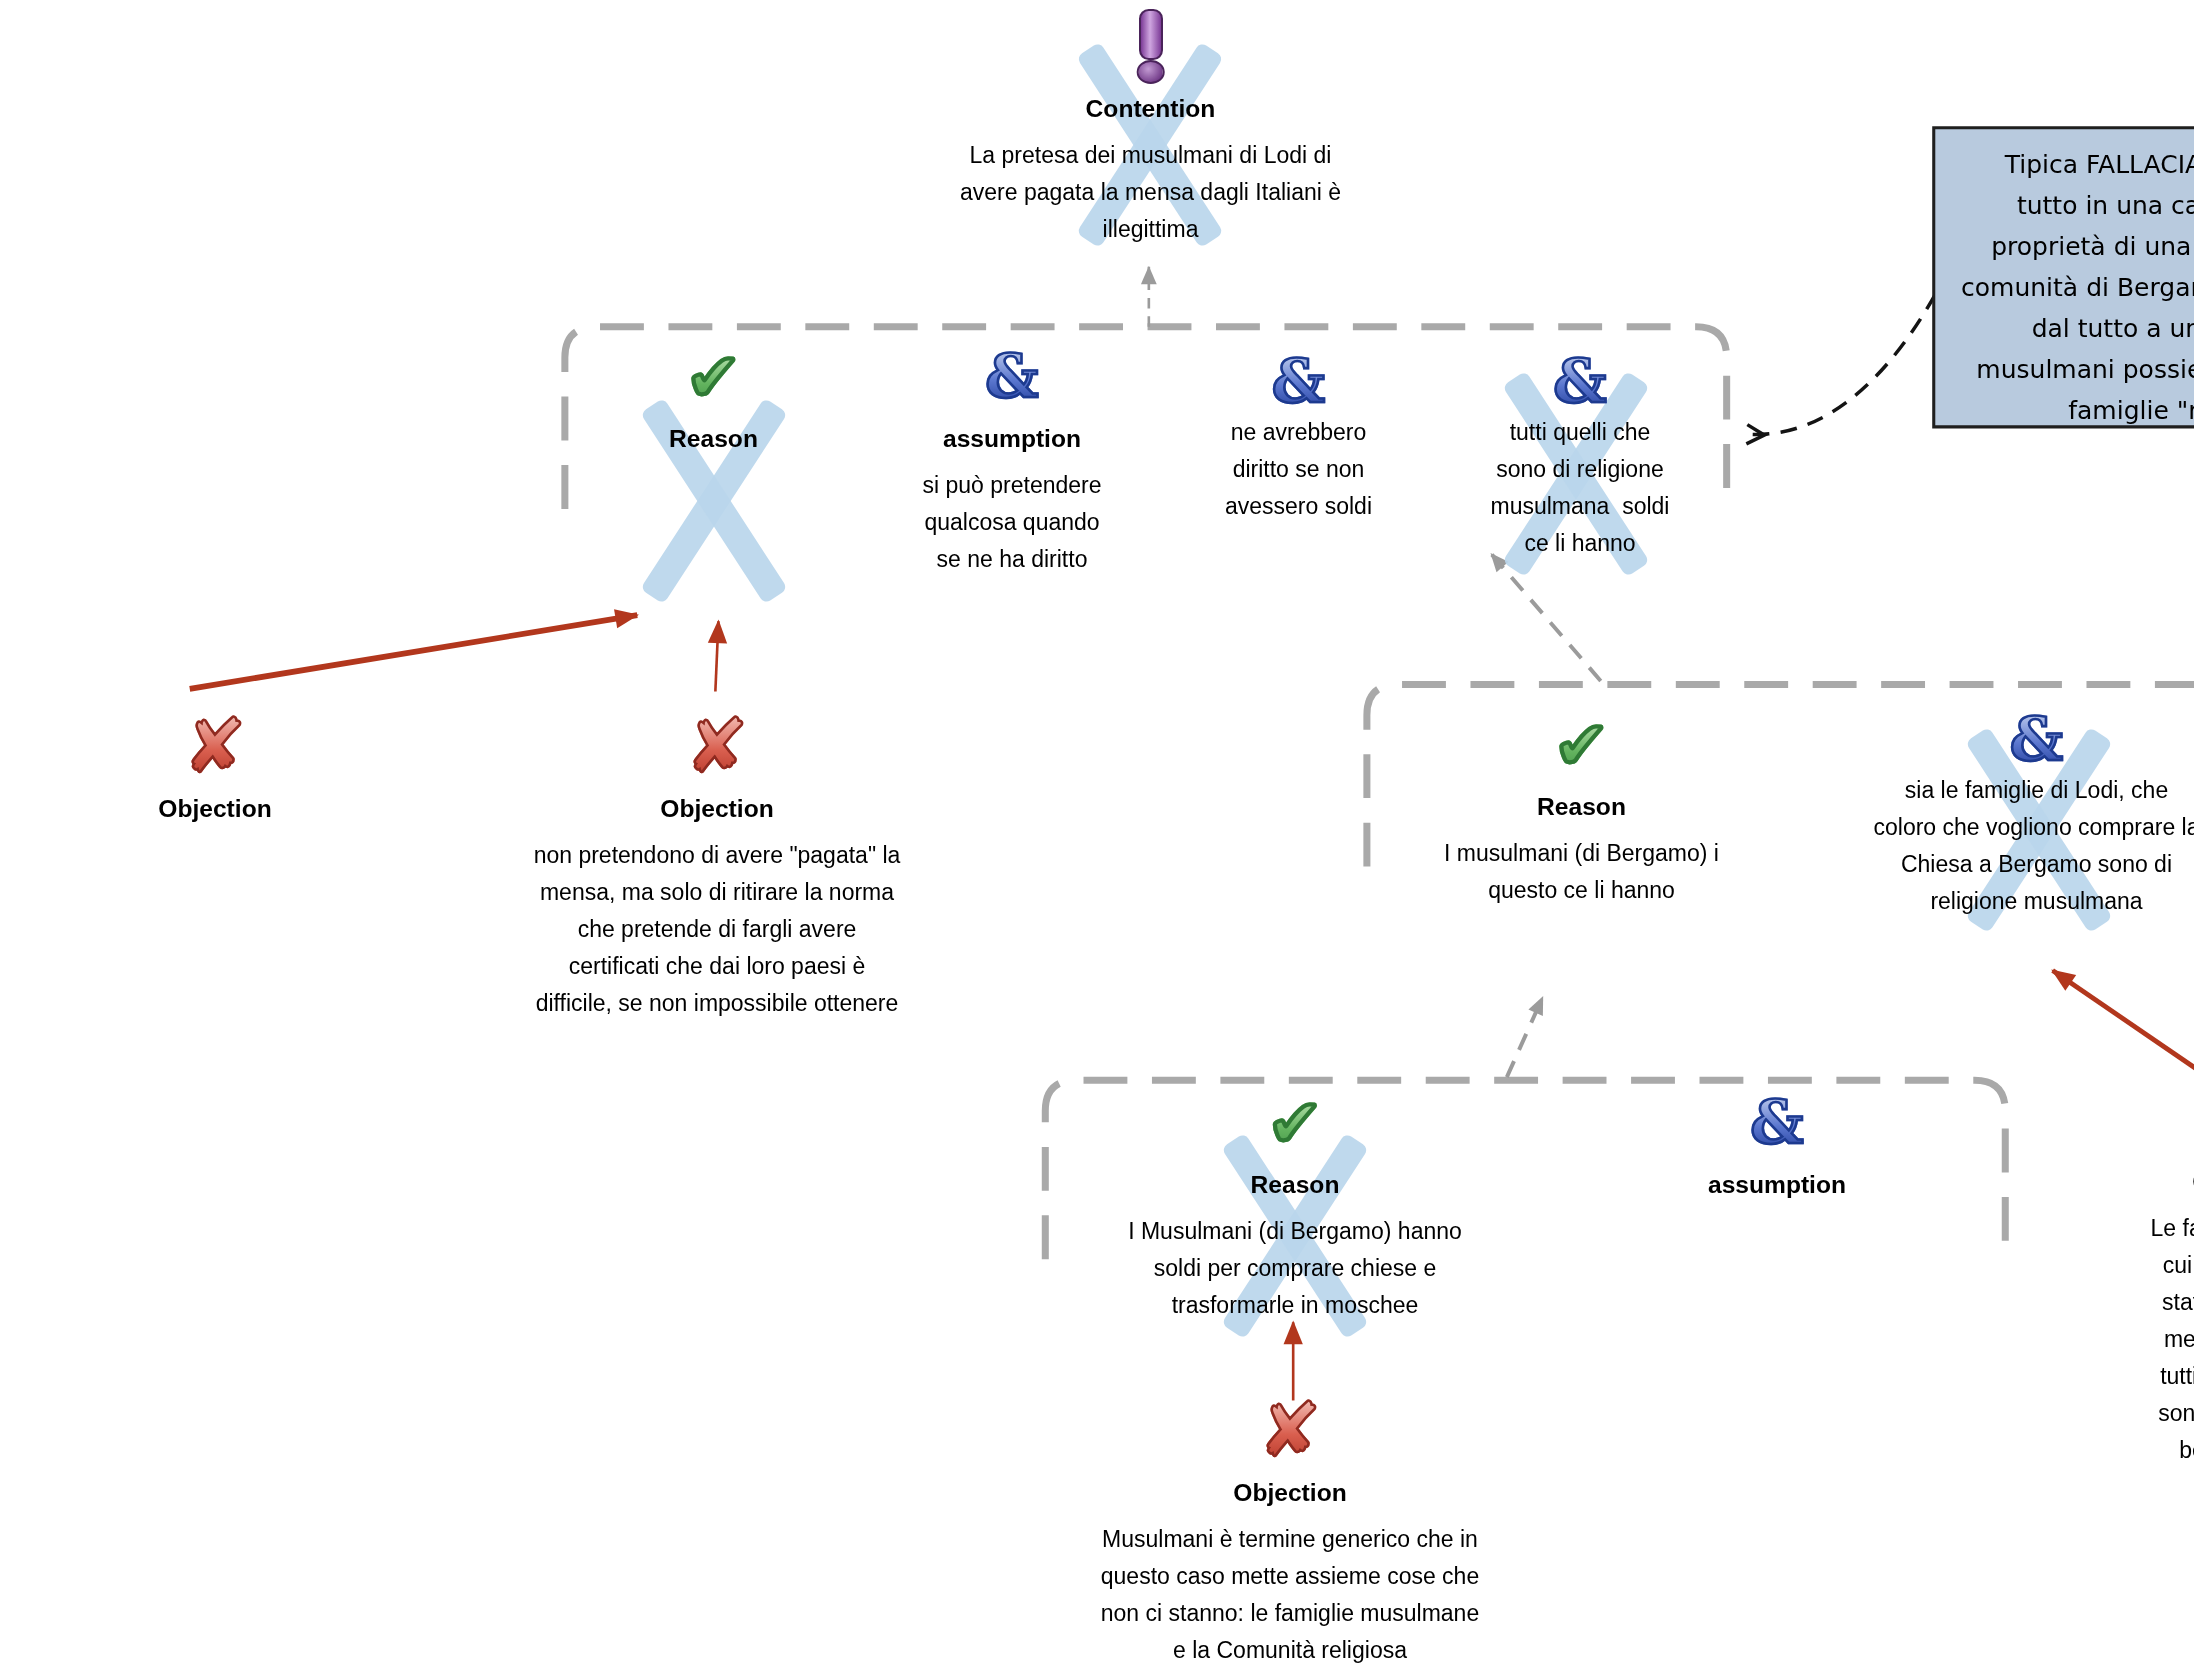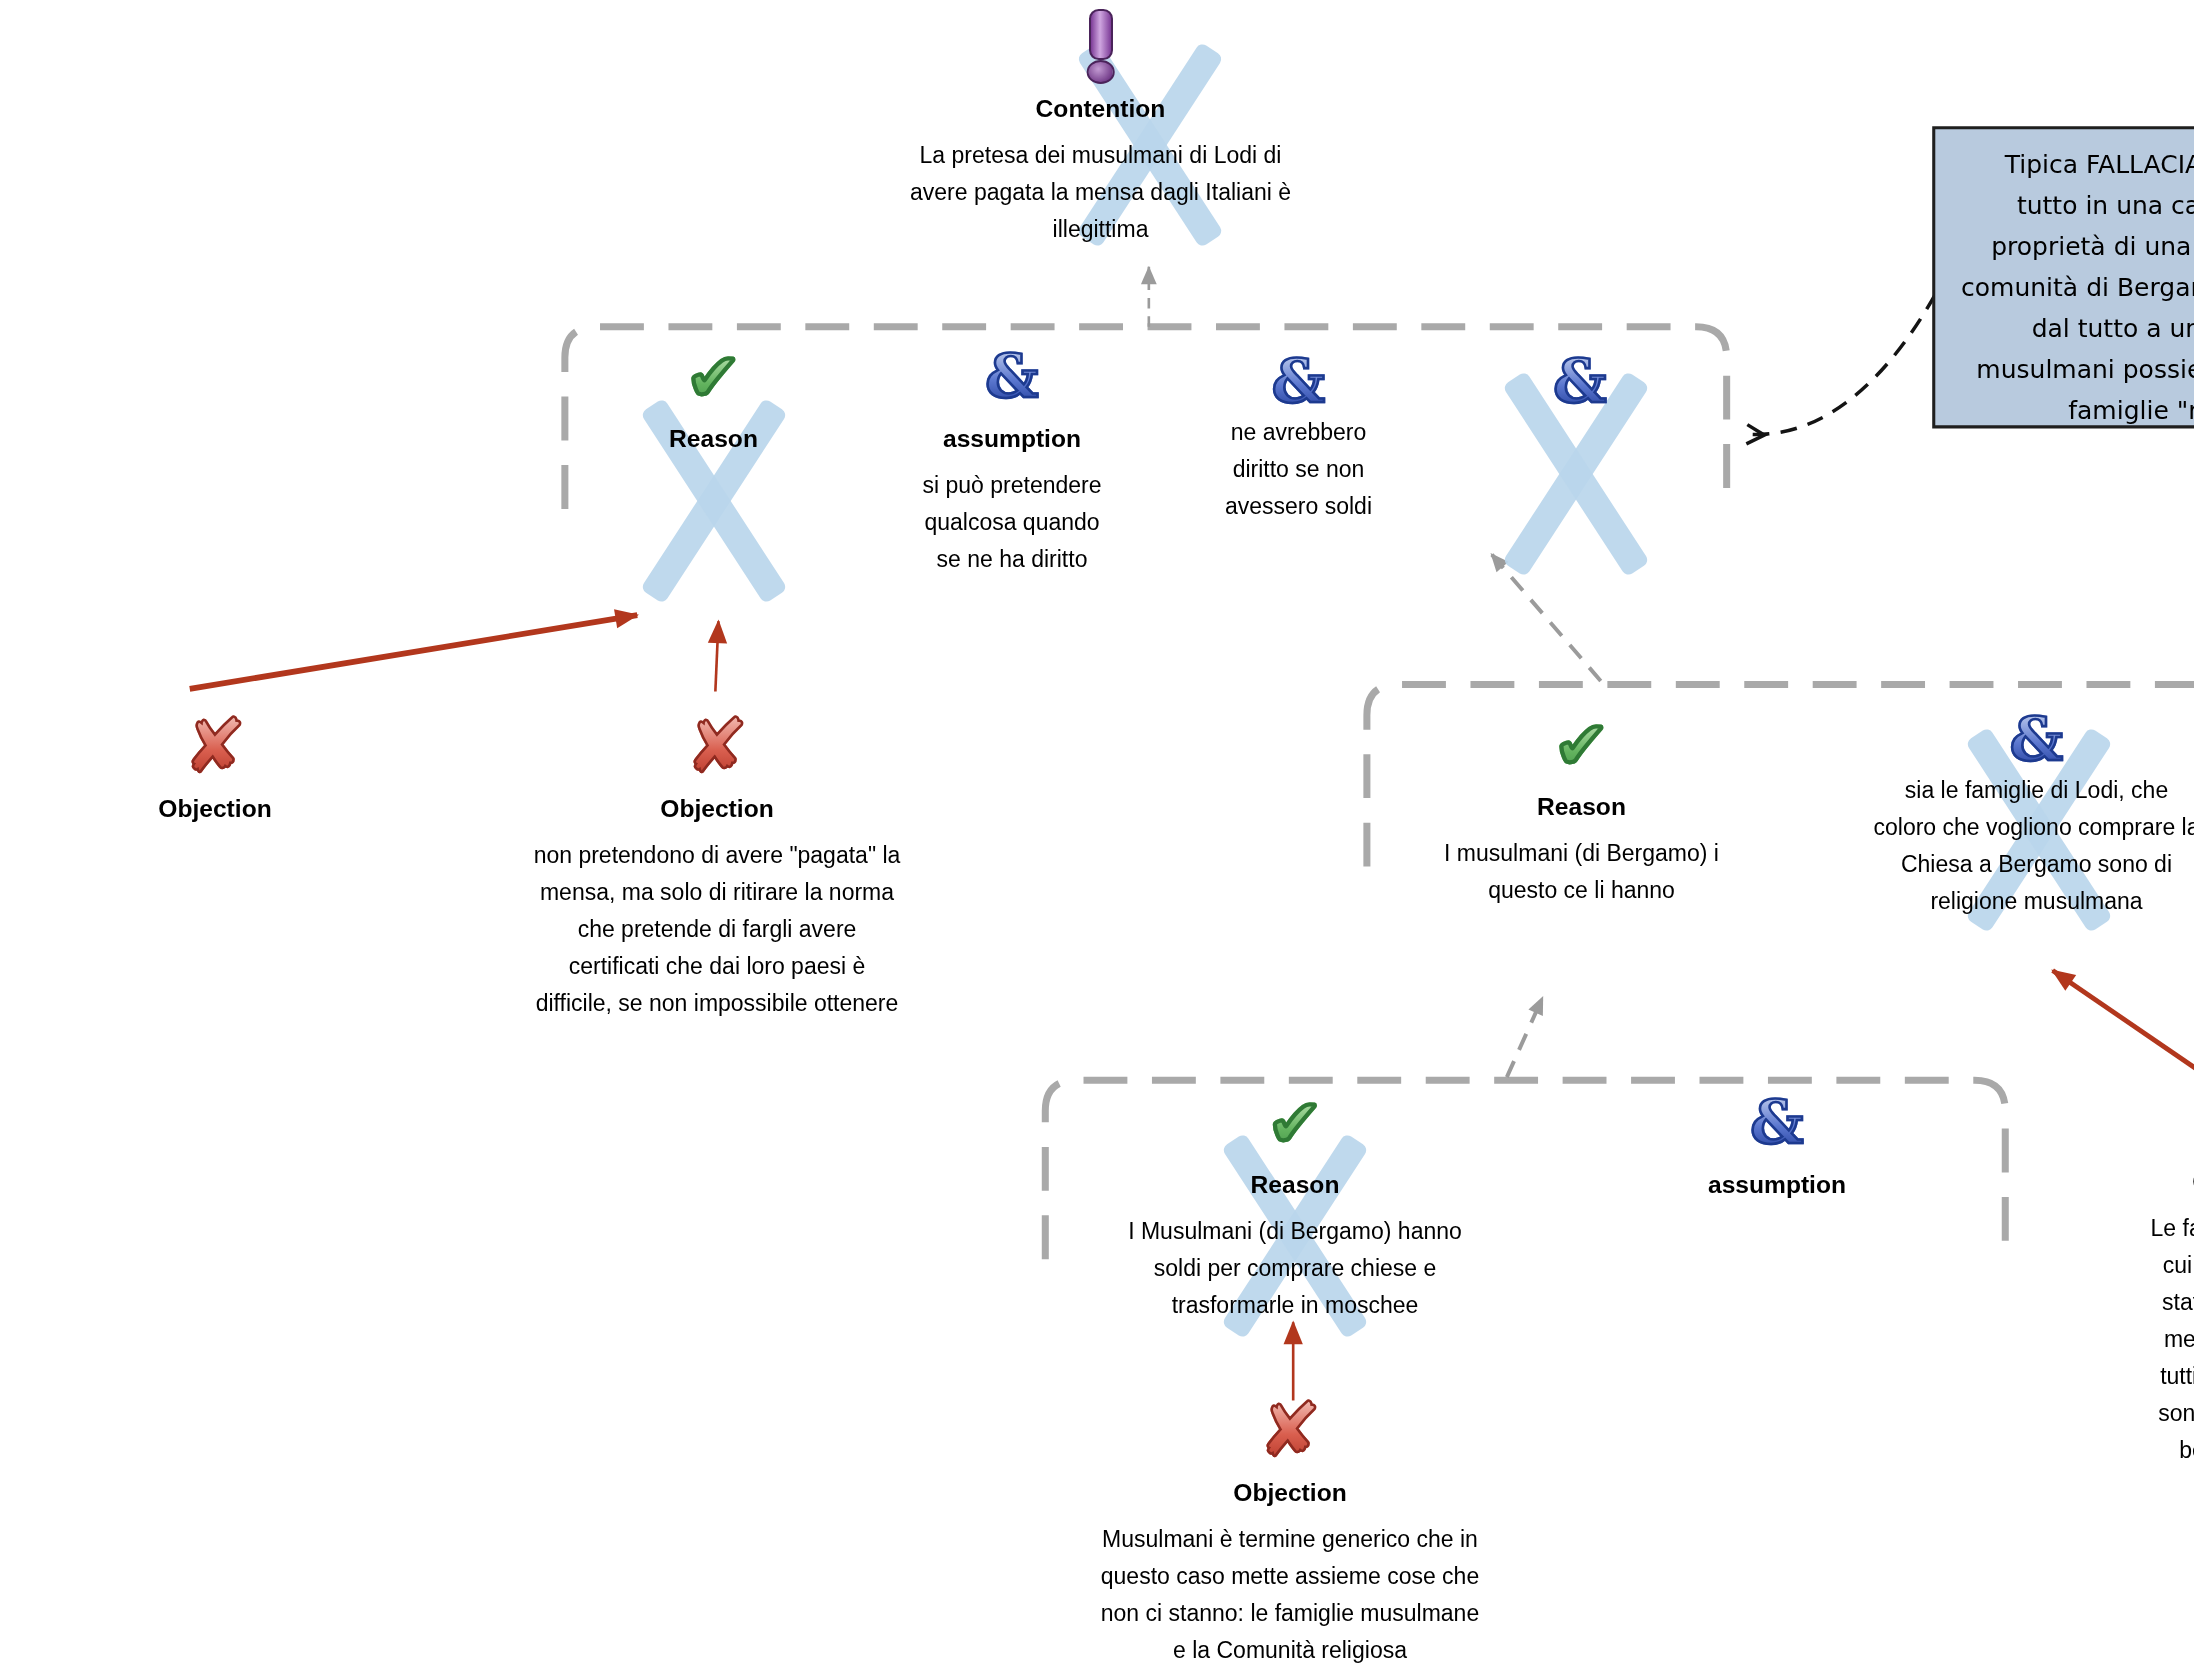--- a/index.html
+++ b/index.html
@@ -108,21 +108,21 @@
       <path d="M 5805,291 L 5881,365 L 5799,362 Z" fill="#93aacc" stroke="#1f1f1f" stroke-width="5"></path>
     </g>
   </svg>
 
   <div class="bluex" style="left:1075px;top:48px;"></div>
   <div class="bluex" style="left:639px;top:404px;"></div>
   <div class="bluex" style="left:1501px;top:377px;"></div>
   <div class="bluex" style="left:1964px;top:733px;"></div>
   <div class="bluex" style="left:1220px;top:1139px;"></div>
 
-  <div class="node" style="left:815px;top:8.8px;width:571px;">
+  <div class="node" style="left:865px;top:8.8px;width:571px;">
     <div class="nico">
       <div class="excl">
           <div class="bar"></div>
           <div class="dot"></div>
         </div>
     </div>
     <div class="title">Contention</div>
     <div class="body">La pretesa dei musulmani di Lodi di
 avere pagata la mensa dagli Italiani è
 illegittima</div>
@@ -143,20 +143,24 @@
 
   <div class="node notitle" style="left:1180px;top:344px;width:237px;">
     <div class="nico ic-and">&amp;</div>
     <div class="body">ne avrebbero
 diritto se non
 avessero soldi</div>
   </div>
 
   <div class="node notitle" style="left:1455px;top:344px;width:250px;">
     <div class="nico ic-and">&amp;</div>
+    <div class="body">tutti quelli che
+sono di religione
+musulmana  soldi
+ce li hanno</div>
   </div>
 
   <div class="node" style="left:0px;top:709px;width:430px;">
     <div class="nico ic-cross">✘</div>
     <div class="title">Objection</div>
   </div>
 
   <div class="node" style="left:456px;top:709px;width:522px;">
     <div class="nico ic-cross">✘</div>
     <div class="title">Objection</div>

